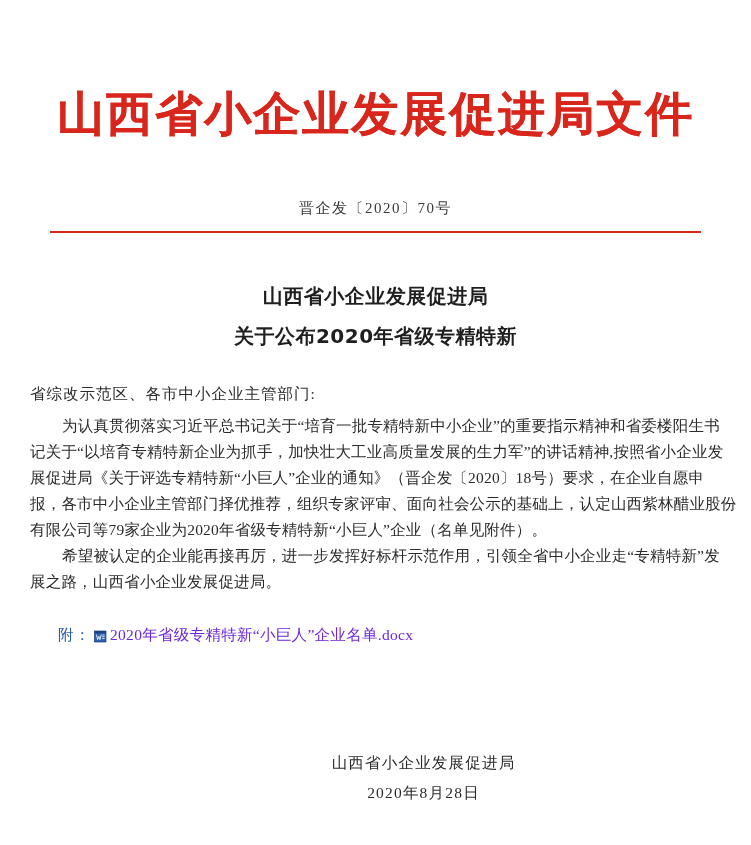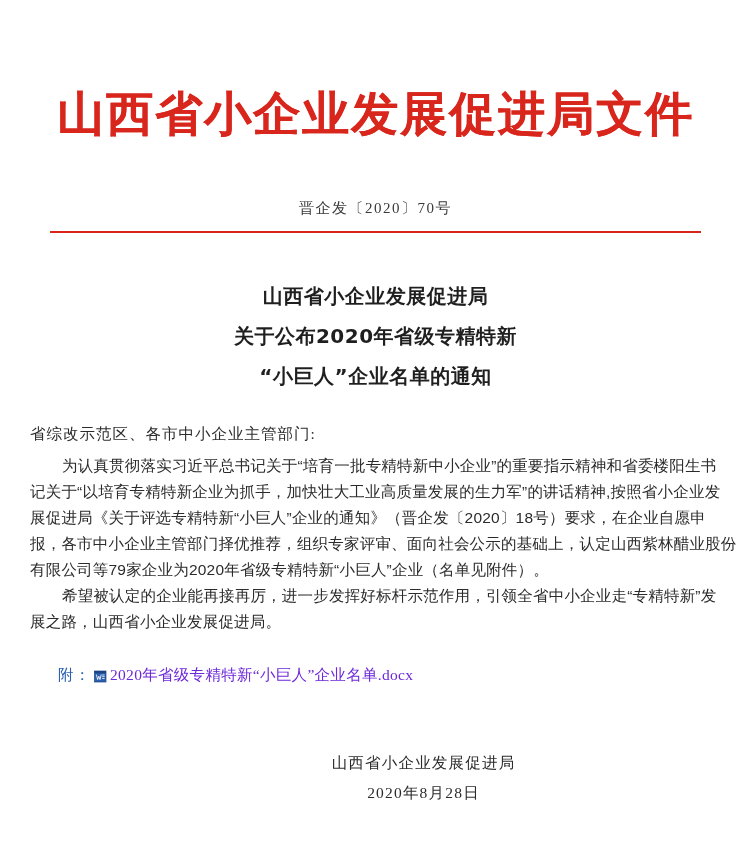--- a/index.html
+++ b/index.html
@@ -79,21 +79,21 @@
     margin: 28px 30px 0 30px;
   }
   .salutation {
     font-family: Liberation Serif, serif;
     font-size: 15.5px;
     letter-spacing: 1px;
     color: #2b2b2b;
     margin-bottom: 8px;
   }
   .para-line {
-    font-family: Liberation Sans, sans-serif;
+    font-family: Liberation Serif, serif;
     font-size: 15.5px;
     letter-spacing: 0.2px;
     color: #2b2b2b;
     line-height: 26px;
     white-space: nowrap;
   }
   .para-line.indent {
     text-indent: 32px;
   }
   .para-gap {
@@ -156,21 +156,20 @@
 
   <div class="doc-number-wrap">
     <span class="doc-number">晋企发〔2020〕70号</span>
   </div>
 
   <div class="red-rule"></div>
 
   <div class="title-block">
     <div class="title-line">山西省小企业发展促进局</div>
     <div class="title-line">关于公布2020年省级专精特新</div>
-    <div class="title-line">“小巨人”企业名单的通知</div>
   </div>
 
   <div class="body-block">
 
     <div class="salutation">省综改示范区、各市中小企业主管部门:</div>
 
     <div>
       <div class="para-line indent">为认真贯彻落实习近平总书记关于“培育一批专精特新中小企业”的重要指示精神和省委楼阳生书</div>
       <div class="para-line">记关于“以培育专精特新企业为抓手，加快壮大工业高质量发展的生力军”的讲话精神,按照省小企业发</div>
       <div class="para-line">展促进局《关于评选专精特新“小巨人”企业的通知》（晋企发〔2020〕18号）要求，在企业自愿申</div>

